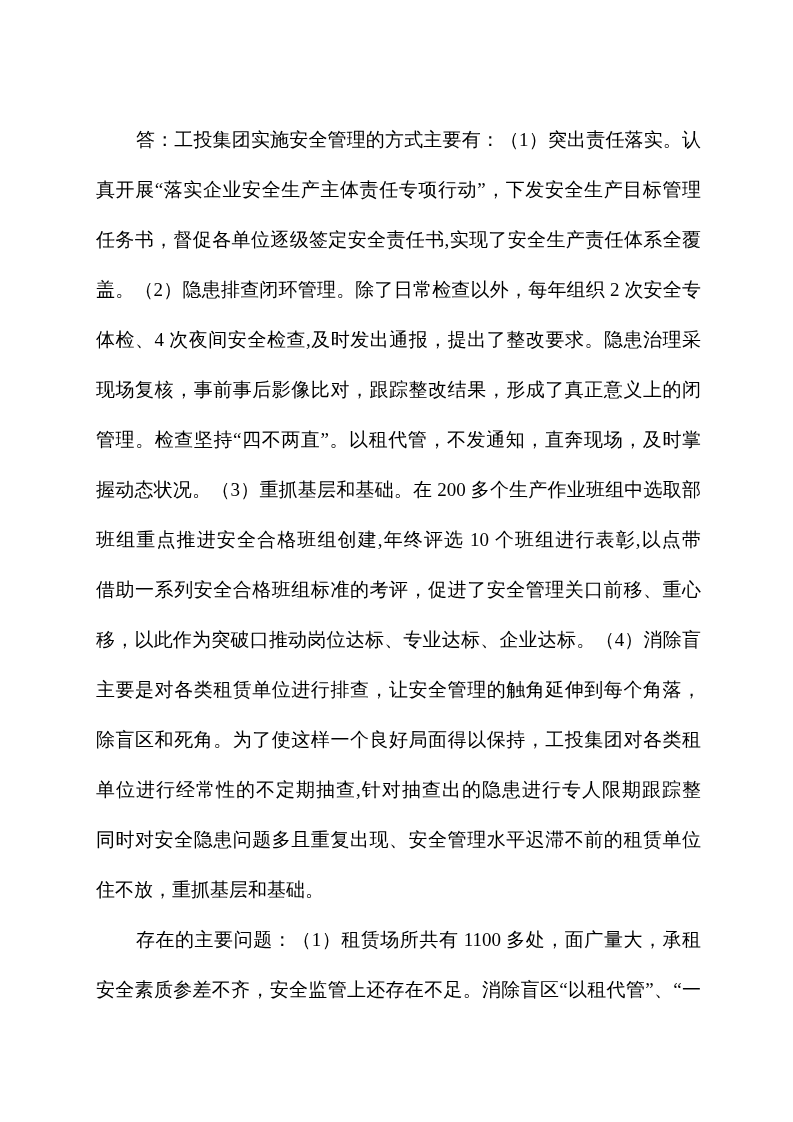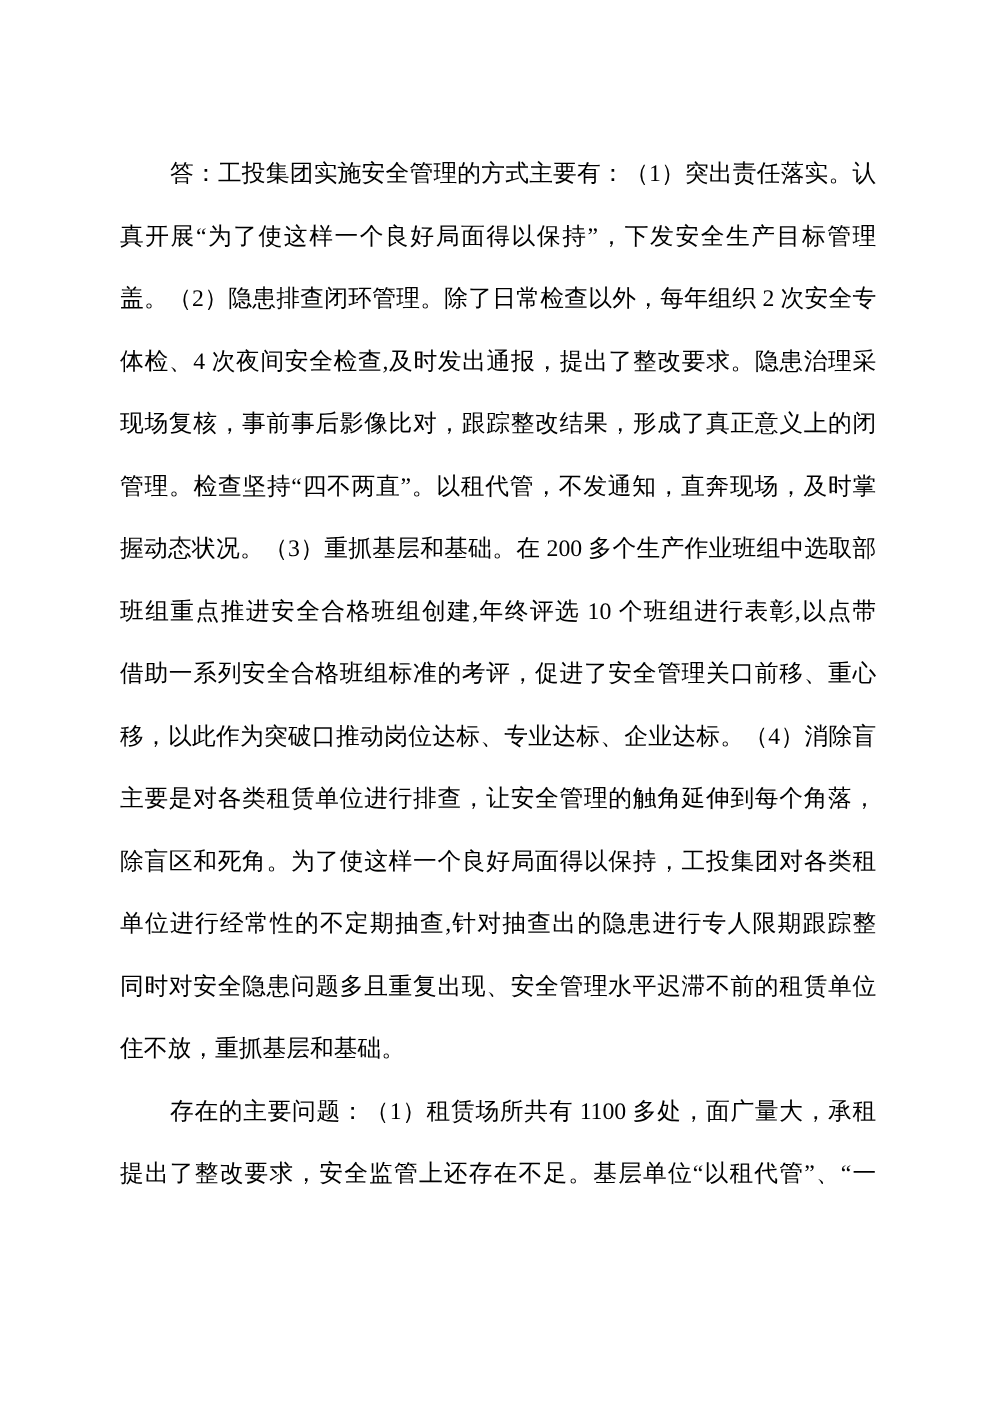--- a/index.html
+++ b/index.html
@@ -38,30 +38,31 @@
   .line.para-end {
     text-align-last: left;
   }
 </style>
 </head>
 <body>
 
 <div class="page">
   <div class="content">
     <div class="line indent">答：工投集团实施安全管理的方式主要有：（1）突出责任落实。认</div>
-    <div class="line">真开展“为了使这样一个良好局面得以保持”，下发安全生产目标管理</div>
+    <div class="line">真开展“落实企业安全生产主体责任专项行动”，下发安全生产目标管理</div>
+    <div class="line">任务书，督促各单位逐级签定安全责任书,实现了安全生产责任体系全覆</div>
     <div class="line">盖。（2）隐患排查闭环管理。除了日常检查以外，每年组织 2 次安全专家</div>
     <div class="line">体检、4 次夜间安全检查,及时发出通报，提出了整改要求。隐患治理采取</div>
     <div class="line">现场复核，事前事后影像比对，跟踪整改结果，形成了真正意义上的闭环</div>
     <div class="line">管理。检查坚持“四不两直”。以租代管，不发通知，直奔现场，及时掌</div>
     <div class="line">握动态状况。（3）重抓基层和基础。在 200 多个生产作业班组中选取部分</div>
     <div class="line">班组重点推进安全合格班组创建,年终评选 10 个班组进行表彰,以点带面，</div>
     <div class="line">借助一系列安全合格班组标准的考评，促进了安全管理关口前移、重心下</div>
     <div class="line">移，以此作为突破口推动岗位达标、专业达标、企业达标。（4）消除盲区。</div>
     <div class="line">主要是对各类租赁单位进行排查，让安全管理的触角延伸到每个角落，消</div>
     <div class="line">除盲区和死角。为了使这样一个良好局面得以保持，工投集团对各类租赁</div>
     <div class="line">单位进行经常性的不定期抽查,针对抽查出的隐患进行专人限期跟踪整改，</div>
     <div class="line">同时对安全隐患问题多且重复出现、安全管理水平迟滞不前的租赁单位抓</div>
     <div class="line para-end">住不放，重抓基层和基础。</div>
     <div class="line indent">存在的主要问题：（1）租赁场所共有 1100 多处，面广量大，承租人</div>
-    <div class="line">提出了整改要求，安全监管上还存在不足。基层单位“以租代管”、“一</div>
+    <div class="line">安全素质参差不齐，安全监管上还存在不足。消除盲区“以租代管”、“一</div>
   </div>
 </div>
 
 </body></html>

